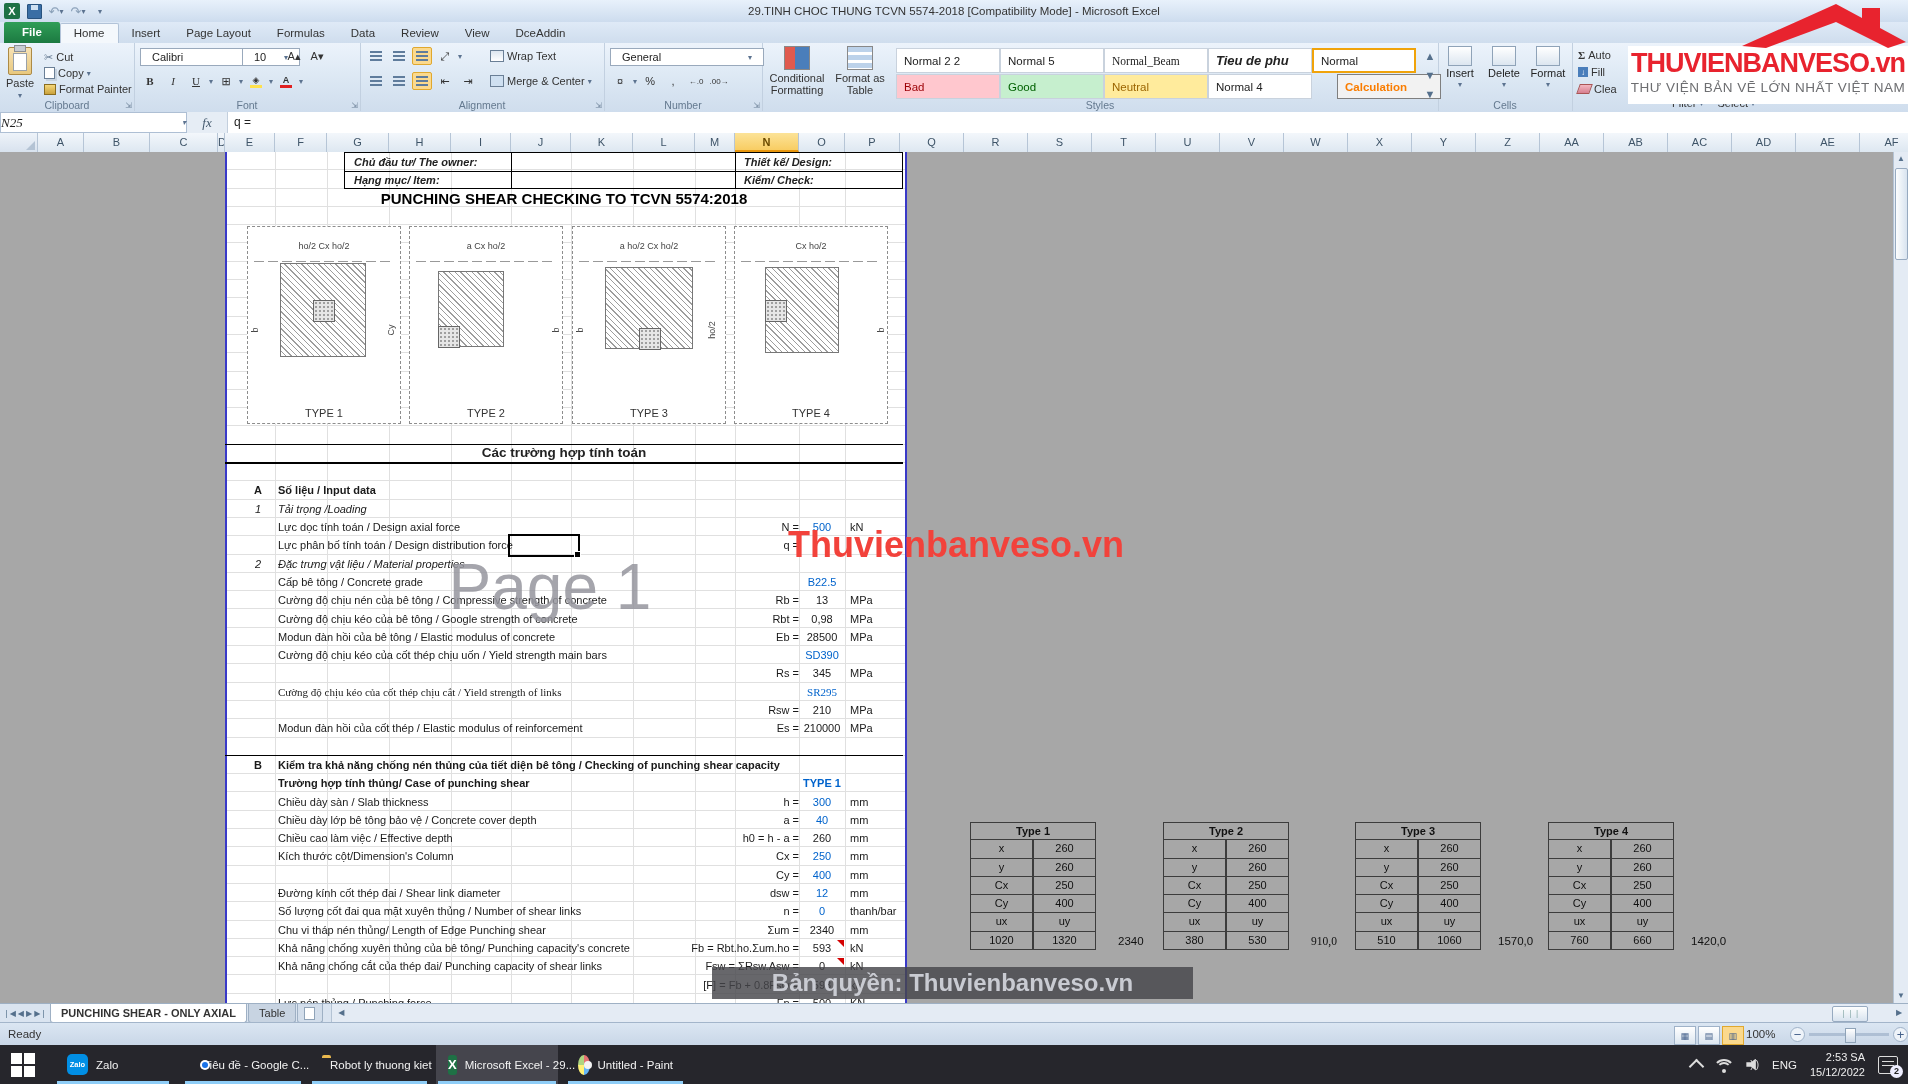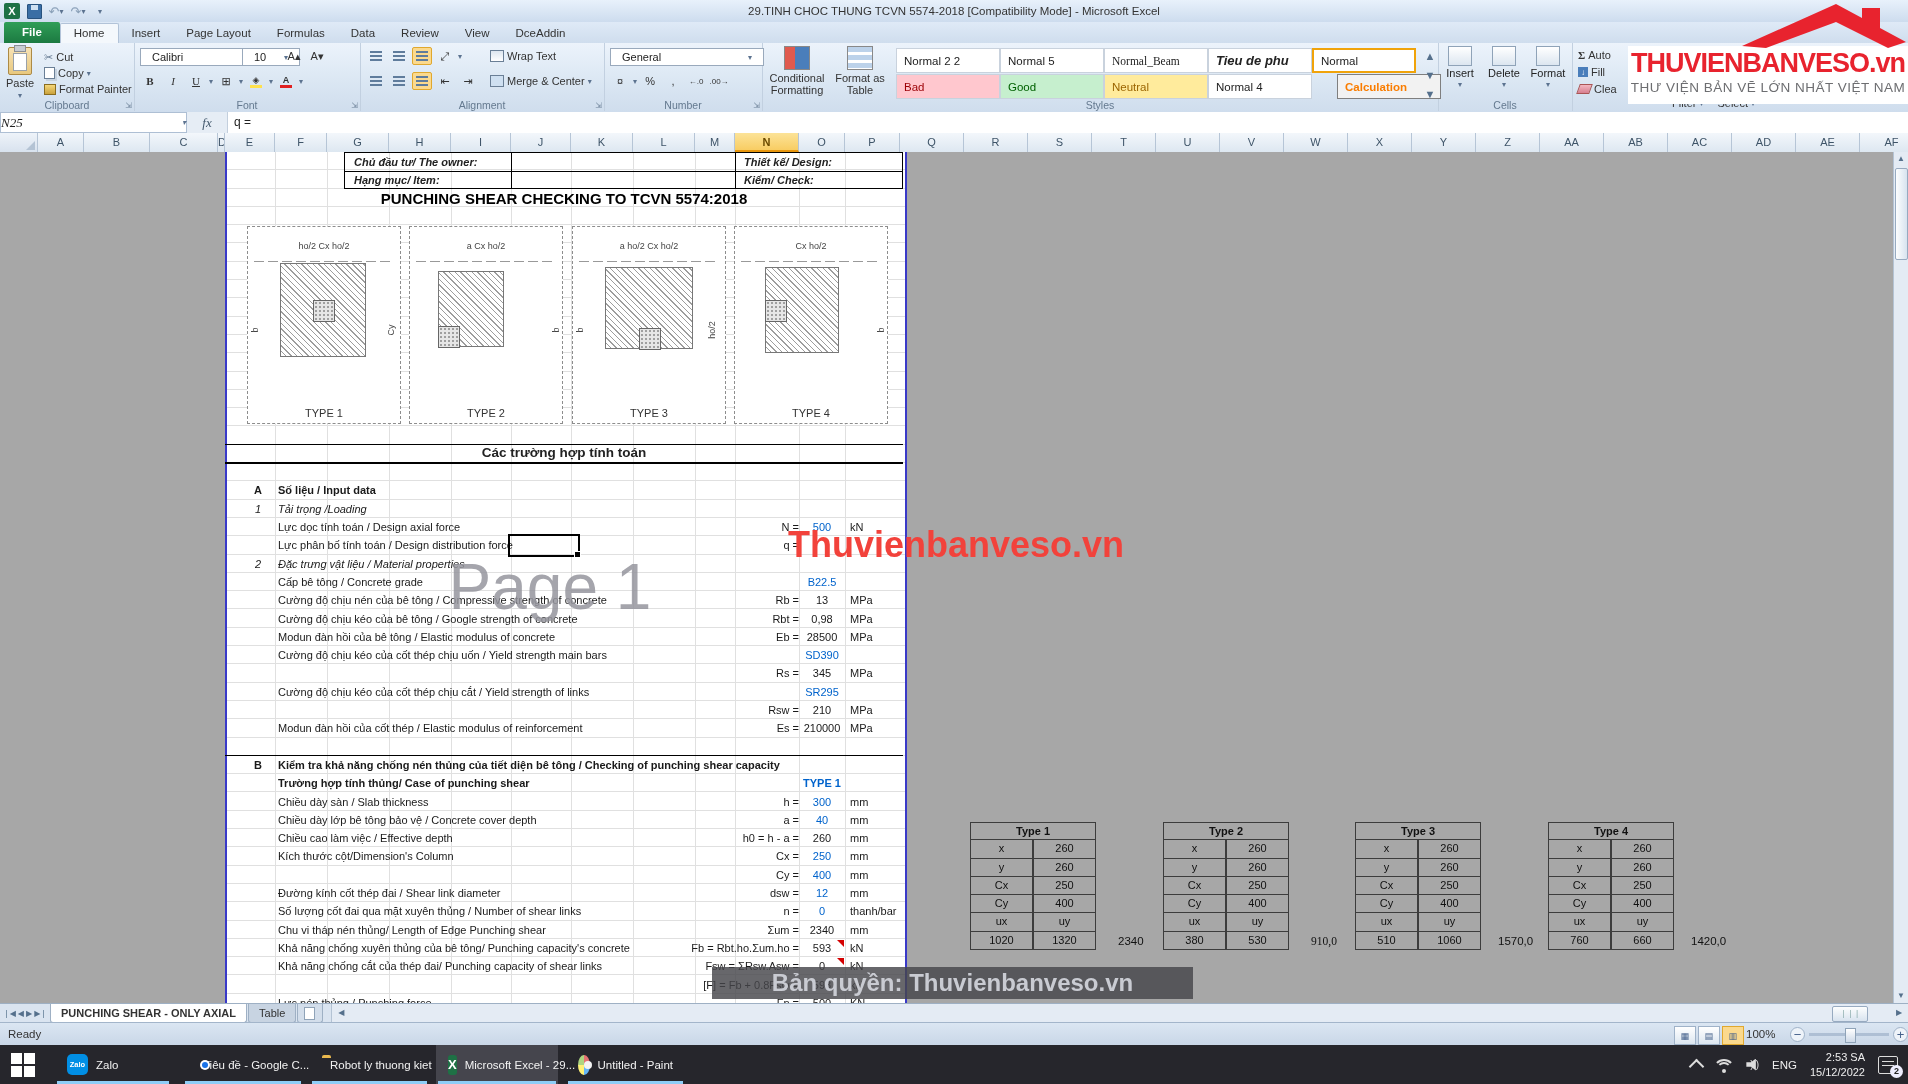--- a/index.html
+++ b/index.html
@@ -675,21 +675,21 @@
       </div>
       <div class="srow" style="top: 494.1px;">
         <div class="lbl">Cường độ chịu kéo của cốt thép chịu uốn / Yield strength main bars</div>
         <div class="val blueval">SD390</div>
       </div>
       <div class="srow" style="top: 512.4px;">
         <div class="sym">Rs =</div>
         <div class="val">345</div>
         <div class="unit">MPa</div>
       </div>
-      <div class="srow" style="top: 530.7px;">
+      <div class="srow" style="top: 530.7px; font-family: Liberation Serif, serif;">
         <div class="lbl">Cường độ chịu kéo của cốt thép chịu cắt / Yield strength of links</div>
         <div class="val blueval">SR295</div>
       </div>
       <div class="srow" style="top: 549px;">
         <div class="sym">Rsw =</div>
         <div class="val">210</div>
         <div class="unit">MPa</div>
       </div>
       <div class="srow" style="top: 567.3px;">
         <div class="lbl">Modun đàn hồi của cốt thép / Elastic modulus of reinforcement</div>

